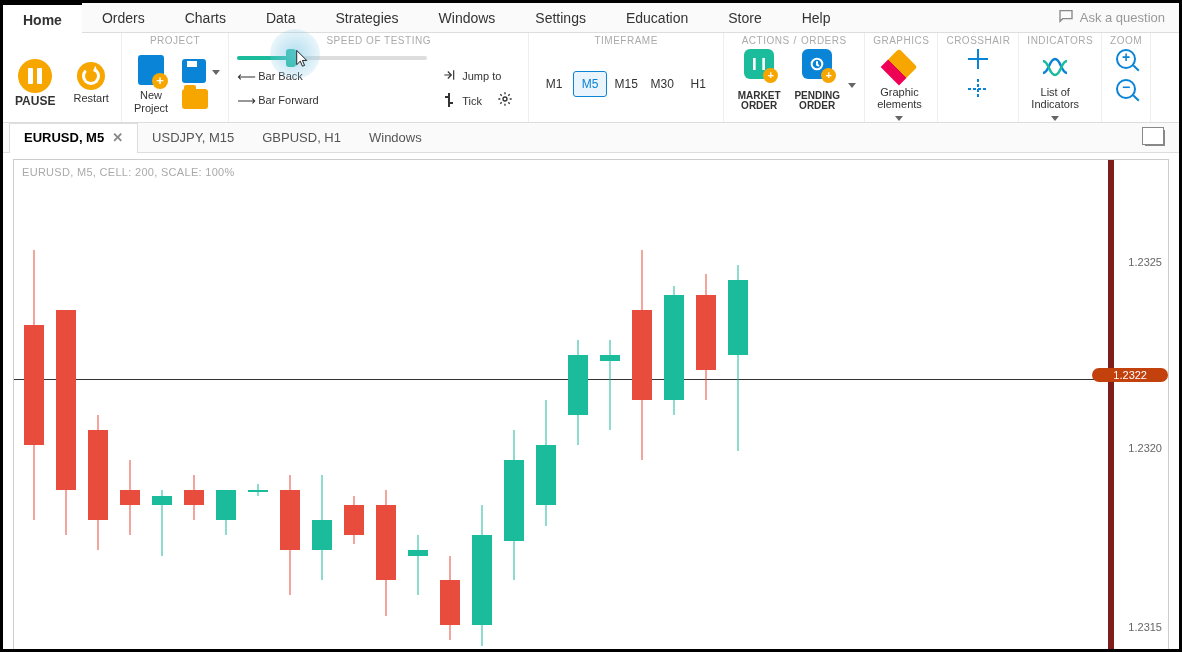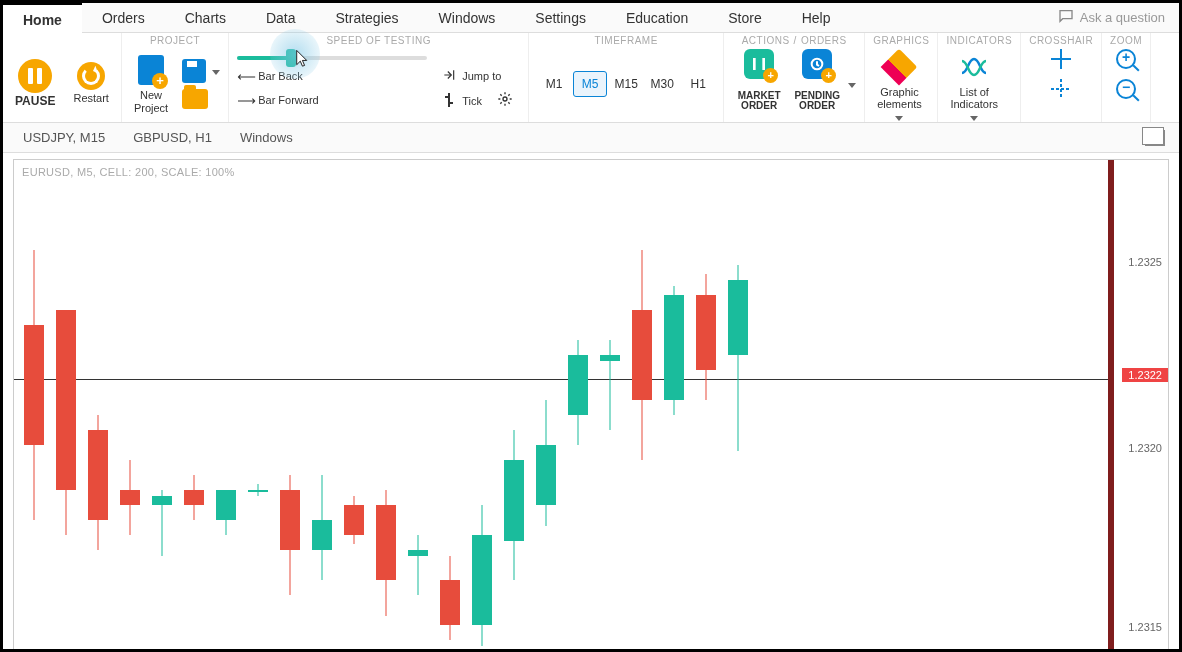--- a/index.html
+++ b/index.html
@@ -81,21 +81,21 @@
 .tab.active { background:#fff; border:1px solid #ddd; border-bottom:none; font-weight:bold; color:#000;}
 .tab .close { color:#888; font-size:13px;}
 .multi-win { margin-left:auto; margin-right:14px; width:20px; height:16px; border:1px solid #888; position:relative; cursor:pointer;}
 .multi-win::after { content:''; position:absolute; left:-4px; top:-4px; width:20px; height:16px; border:1px solid #888; background:#fff;}
 
 .chart-wrap { position:relative; margin:6px 10px 10px; border:1px solid #ccc; height: 609px; background:#fff;}
 .chart-info { position:absolute; top:6px; left:8px; font-size:11px; color:#aaa; letter-spacing:0.3px;}
 .chart-area { position:absolute; left:0; top:0; right:60px; bottom:0;}
 .y-axis { position:absolute; right:0; top:0; width:60px; bottom:8px; border-left:6px solid #7f1d1d;margin-left:8px;}
 .y-label { position:absolute; right:6px; font-size:11px; color:#666;}
-.y-marker { position:absolute; right:0; background:#ef4444; color:#fff; font-size:11px; padding:1px 6px;}
+.y-marker { position:absolute; right:0; background:#c2410c; color:#fff; font-size:11px; padding:1px 21px;border-radius:7px;}
 .price-line { position:absolute; left:0; right:0; height:1px; background:#333;}
 
 .candle { position:absolute; width:20px; }
 .candle .wick { position:absolute; left:50%; width:1px; transform:translateX(-50%);}
 .candle .body { position:absolute; left:0; width:100%;}
 .up .wick { background:#1abc9c;} .up .body { background:#1abc9c;}
 .dn .wick { background:#e74c3c;} .dn .body { background:#e74c3c;}
 </style>
 </head>
 <body>
@@ -272,66 +272,70 @@
             <div class="pencil"></div>
           </div>
         <div class="label" style="white-space:pre-line">Graphic
 elements</div>
         <div class="caret"></div>
       </div>
     </div>
   </div>
 
   <div class="rgroup">
+    <div class="rgroup-title">CROSSHAIR</div>
+    <div class="rgroup-body" style="flex-direction:column; gap:10px;">
+      <div>
+          <div class="cross-icon"></div>
+        </div>
+      <div>
+          <div class="cross-icon dotted"></div>
+        </div>
+    </div>
+  </div>
+
+  <div class="rgroup">
     <div class="rgroup-title">INDICATORS</div>
     <div class="rgroup-body">
       <div class="big-btn">
         <div class="icon ind-icon">
           <svg width="28" height="28" viewBox="0 0 28 28" fill="none" stroke="#1abc9c" stroke-width="2.5">
               <path d="M2 20 C8 20 8 6 14 6 S20 20 26 20" stroke="#0a84d6"></path>
               <path d="M2 8 C8 8 8 22 14 22 S20 8 26 8"></path>
             </svg>
         </div>
         <div class="label" style="white-space:pre-line">List of
 Indicators</div>
         <div class="caret"></div>
       </div>
     </div>
   </div>
 
   <div class="rgroup">
-    <div class="rgroup-title">CROSSHAIR</div>
-    <div class="rgroup-body" style="flex-direction:column; gap:10px;">
-      <div>
-          <div class="cross-icon"></div>
-        </div>
-      <div>
-          <div class="cross-icon dotted"></div>
-        </div>
-    </div>
-  </div>
-
-  <div class="rgroup">
     <div class="rgroup-title">ZOOM</div>
     <div class="rgroup-body" style="flex-direction:column; gap:10px;">
       <div>
           <div class="zoom-icon">
             <span>+</span>
           </div>
         </div>
       <div>
           <div class="zoom-icon">
             <span>−</span>
           </div>
         </div>
     </div>
   </div>
 </div>
 
 <div class="tabbar">
+  <div class="tab active">
+    <span>EURUSD, M5</span>
+    <span class="close">✕</span>
+  </div>
   <div class="tab">USDJPY, M15</div>
   <div class="tab">GBPUSD, H1</div>
   <div class="tab">Windows</div>
   <div class="multi-win"></div>
 </div>
 
 <div class="chart-wrap">
   <div class="chart-info">EURUSD, M5, CELL: 200, SCALE: 100%</div>
   <div class="chart-area" id="chart-area">
       <div class="price-line" style="top: 36%;"></div>

